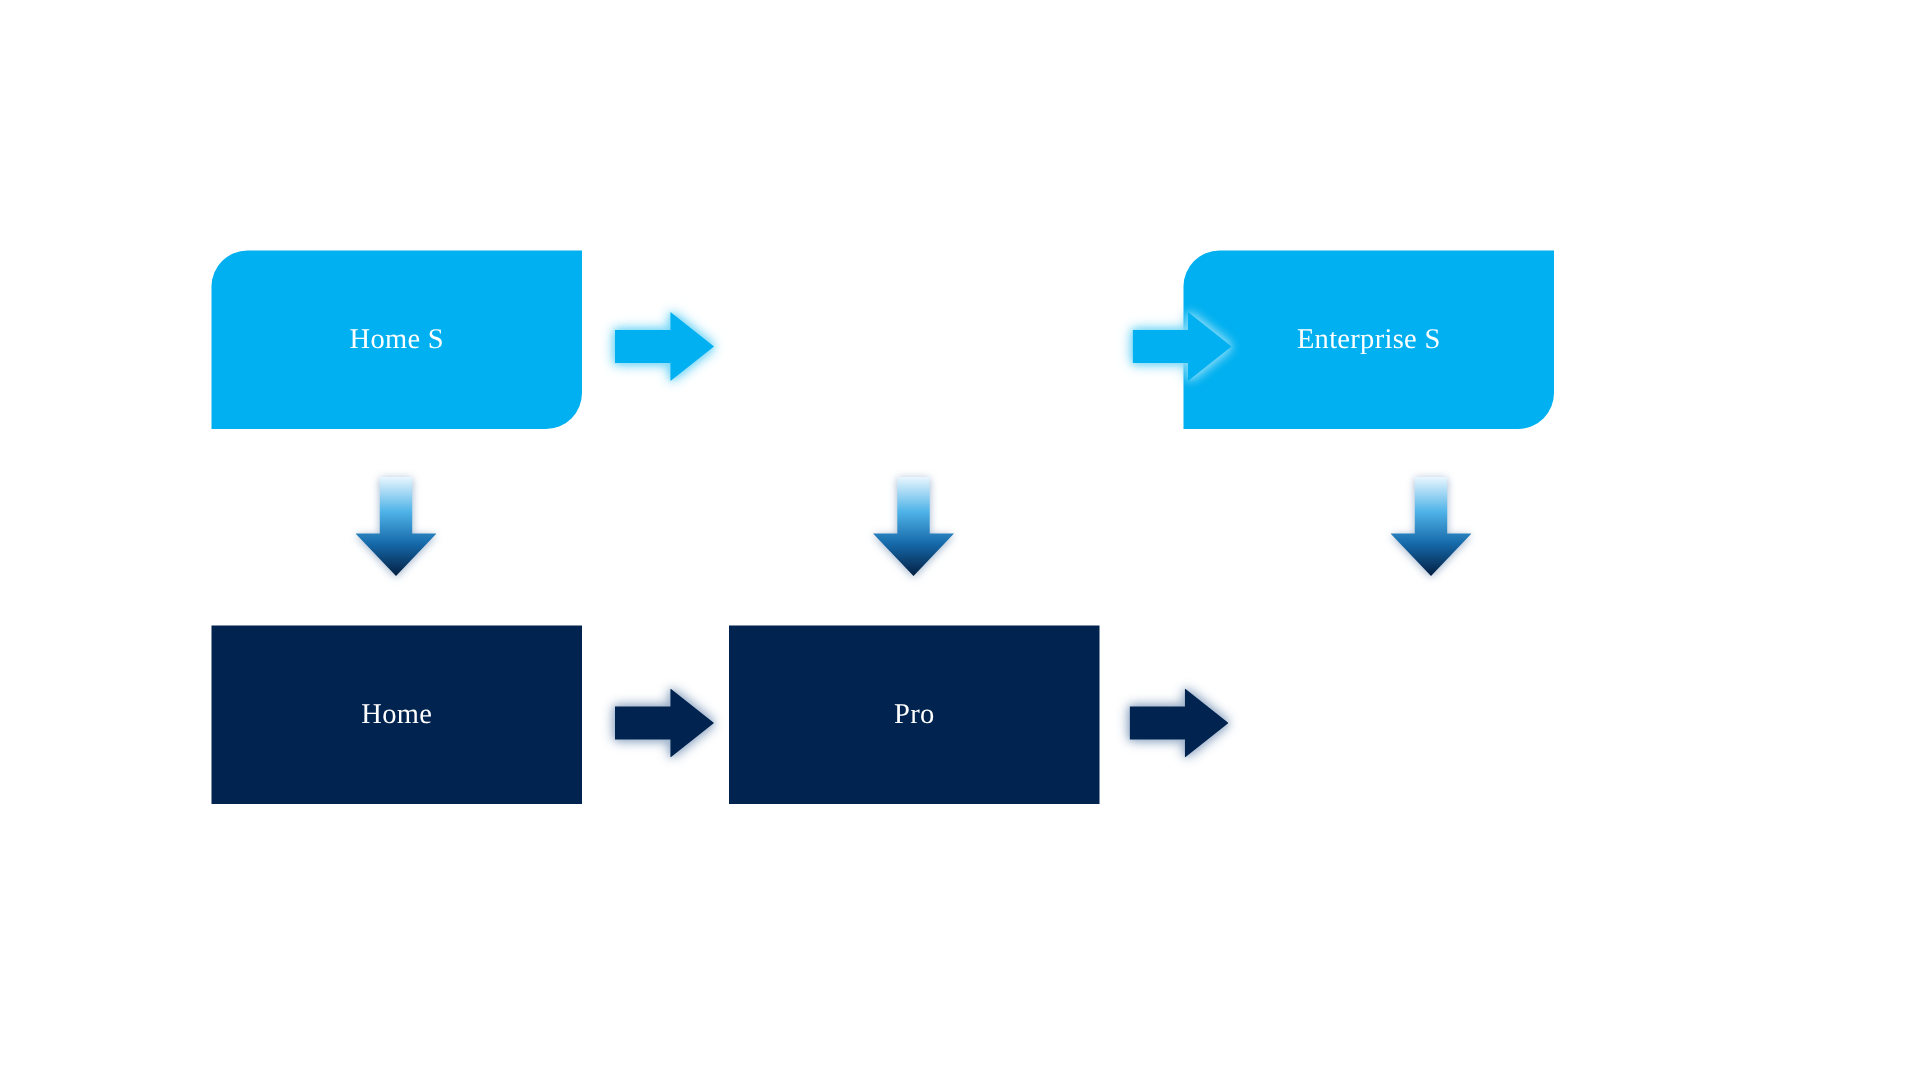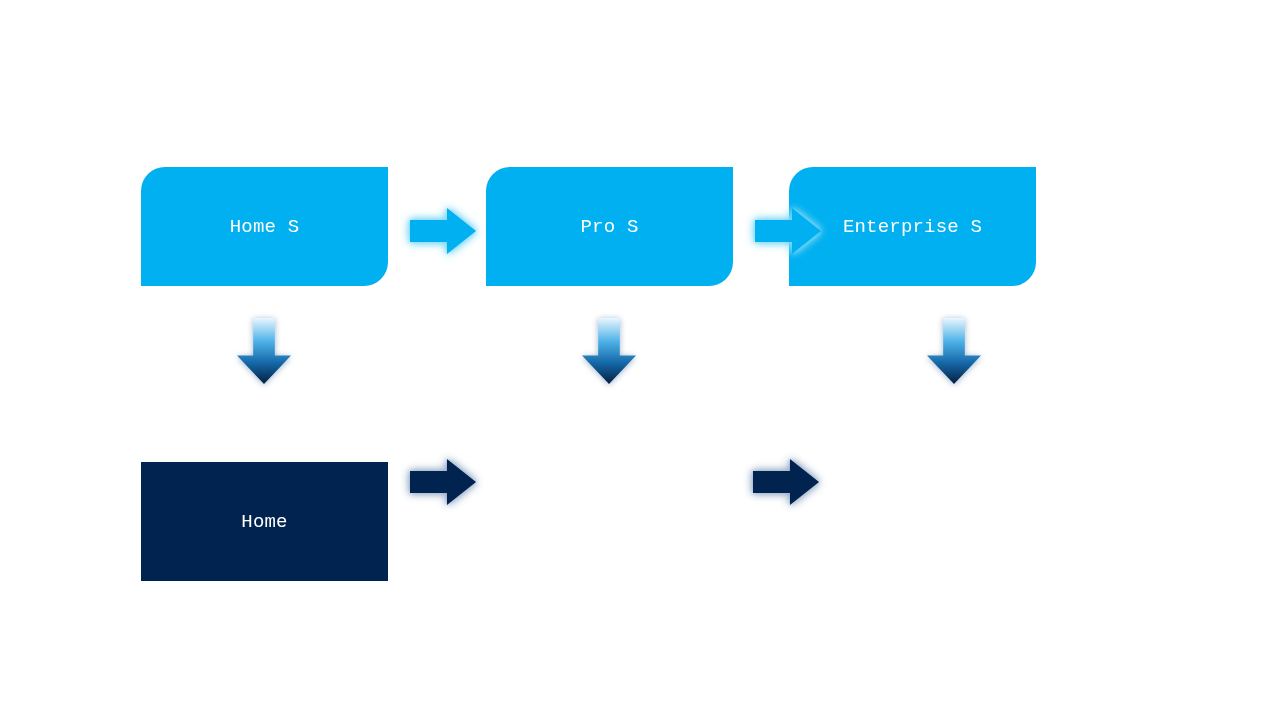--- a/index.html
+++ b/index.html
@@ -2,40 +2,39 @@
 <html style="--page-bg: #FFFFFF; --top-box-fill: #00B0F0; --bottom-box-fill: #01234F; --text-color: #FFFFFF; --glow-cyan: #7FD9F7; --glow-gray: #9FB3CC; --down-grad-1: #E9F6FE; --down-grad-2: #4FB3E8; --down-grad-3: #1568A8; --down-grad-4: #041F42;"><head>
 <meta charset="utf-8">
 <style>
   html, body { margin: 0; padding: 0; background: #ffffff; }
   .canvas {
     position: relative;
     width: 1098px;
     height: 720px;
     background: var(--page-bg, #ffffff);
     overflow: hidden;
-    font-family: Liberation Mono, monospace;
+    font-family: Liberation Serif, serif;
   }
   .box {
     position: absolute;
     width: 247px;
     height: 119px;
     display: flex;
     align-items: center;
     justify-content: center;
     color: var(--text-color, #ffffff);
     font-size: 19px;
     letter-spacing: 0.2px;
   }
   .box.top {
     background: var(--top-box-fill, #00B0F0);
     border-radius: 24px 0 24px 0;
   }
   .box.bottom {
     background: var(--bottom-box-fill, #01234F);
-    margin-top: 45px;
   }
   .col-1 { left: 141px; }
   .col-2 { left: 486px; }
   .col-3 { left: 789px; }
   .row-top { top: 167px; }
   .row-bottom { top: 417px; }
 
   
   .arrow-right-wrap {
     position: absolute;
@@ -84,23 +83,20 @@
   .ar-bot-2 { left: 753px; top: 459px; }
 </style>
 </head>
 <body>
 
 <div class="canvas">
 
   <div class="box top col-1 row-top">
     <span>Home S</span>
   </div>
-  <div class="box top col-2 row-top">
-    <span>Pro S</span>
-  </div>
   <div class="box top col-3 row-top">
     <span>Enterprise S</span>
   </div>
 
   <div class="arrow-right-wrap cyan ar-top-1">
     <div class="arrow-right cyan"></div>
   </div>
   <div class="arrow-right-wrap cyan ar-top-2">
     <div class="arrow-right cyan"></div>
   </div>
@@ -111,20 +107,23 @@
   <div class="arrow-down-wrap down-2">
     <div class="arrow-down"></div>
   </div>
   <div class="arrow-down-wrap down-3">
     <div class="arrow-down"></div>
   </div>
 
   <div class="box bottom col-1 row-bottom">
     <span>Home</span>
   </div>
+  <div class="box bottom col-2 row-bottom">
+    <span>Pro</span>
+  </div>
 
   <div class="arrow-right-wrap navy ar-bot-1">
     <div class="arrow-right navy"></div>
   </div>
   <div class="arrow-right-wrap navy ar-bot-2">
     <div class="arrow-right navy"></div>
   </div>
 
 </div>
 

